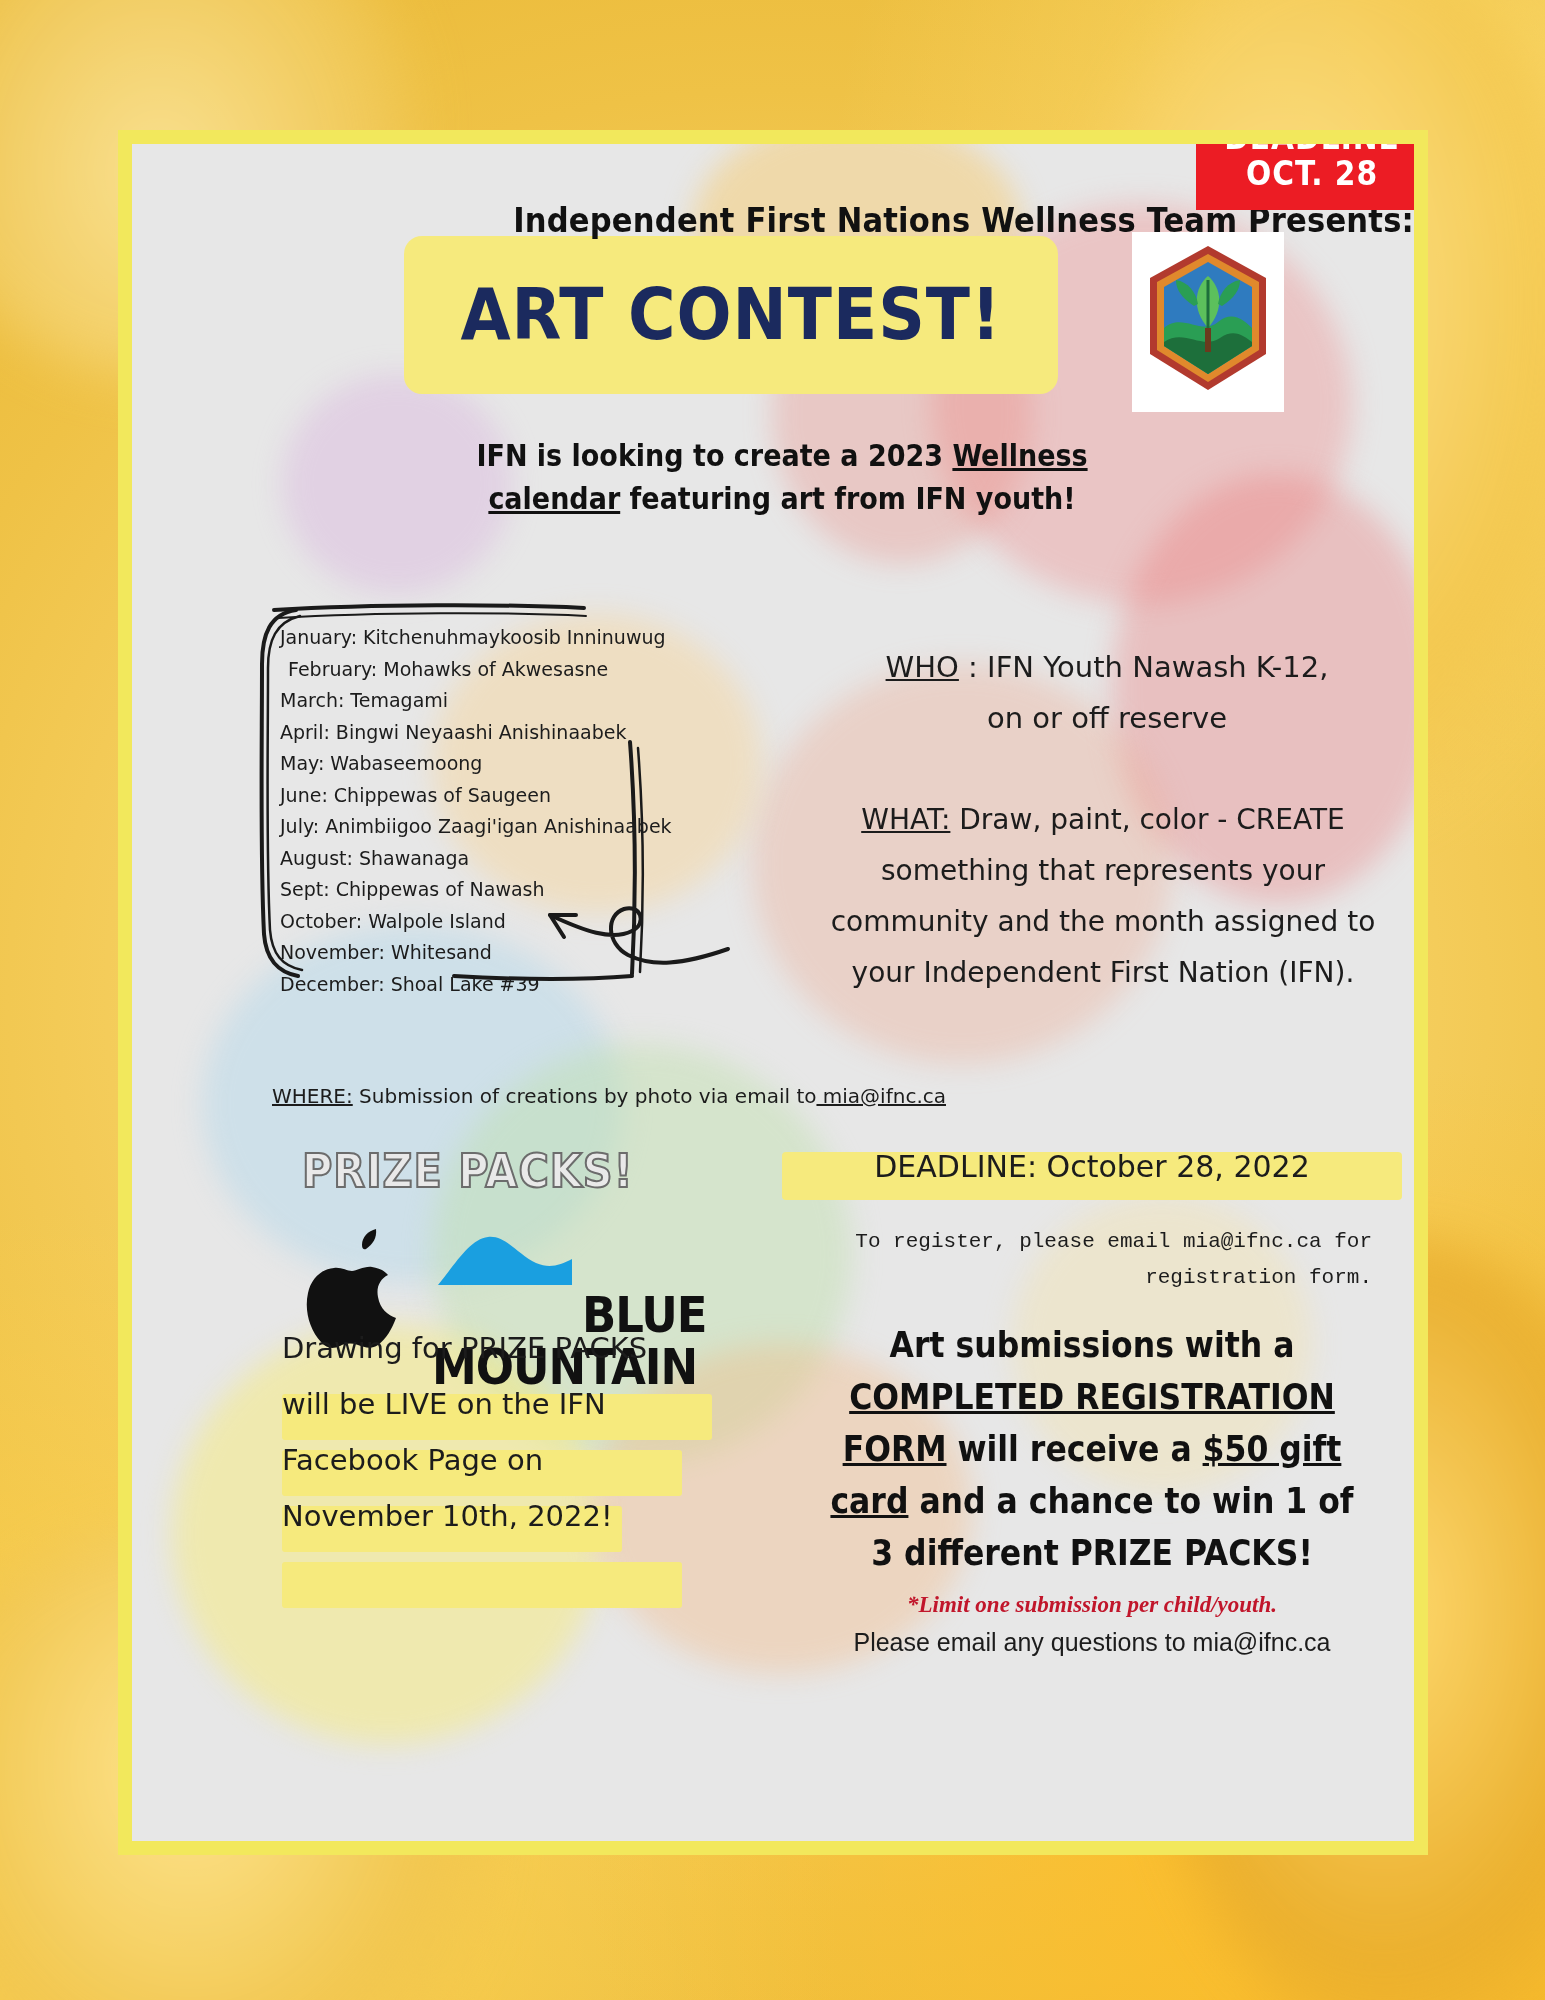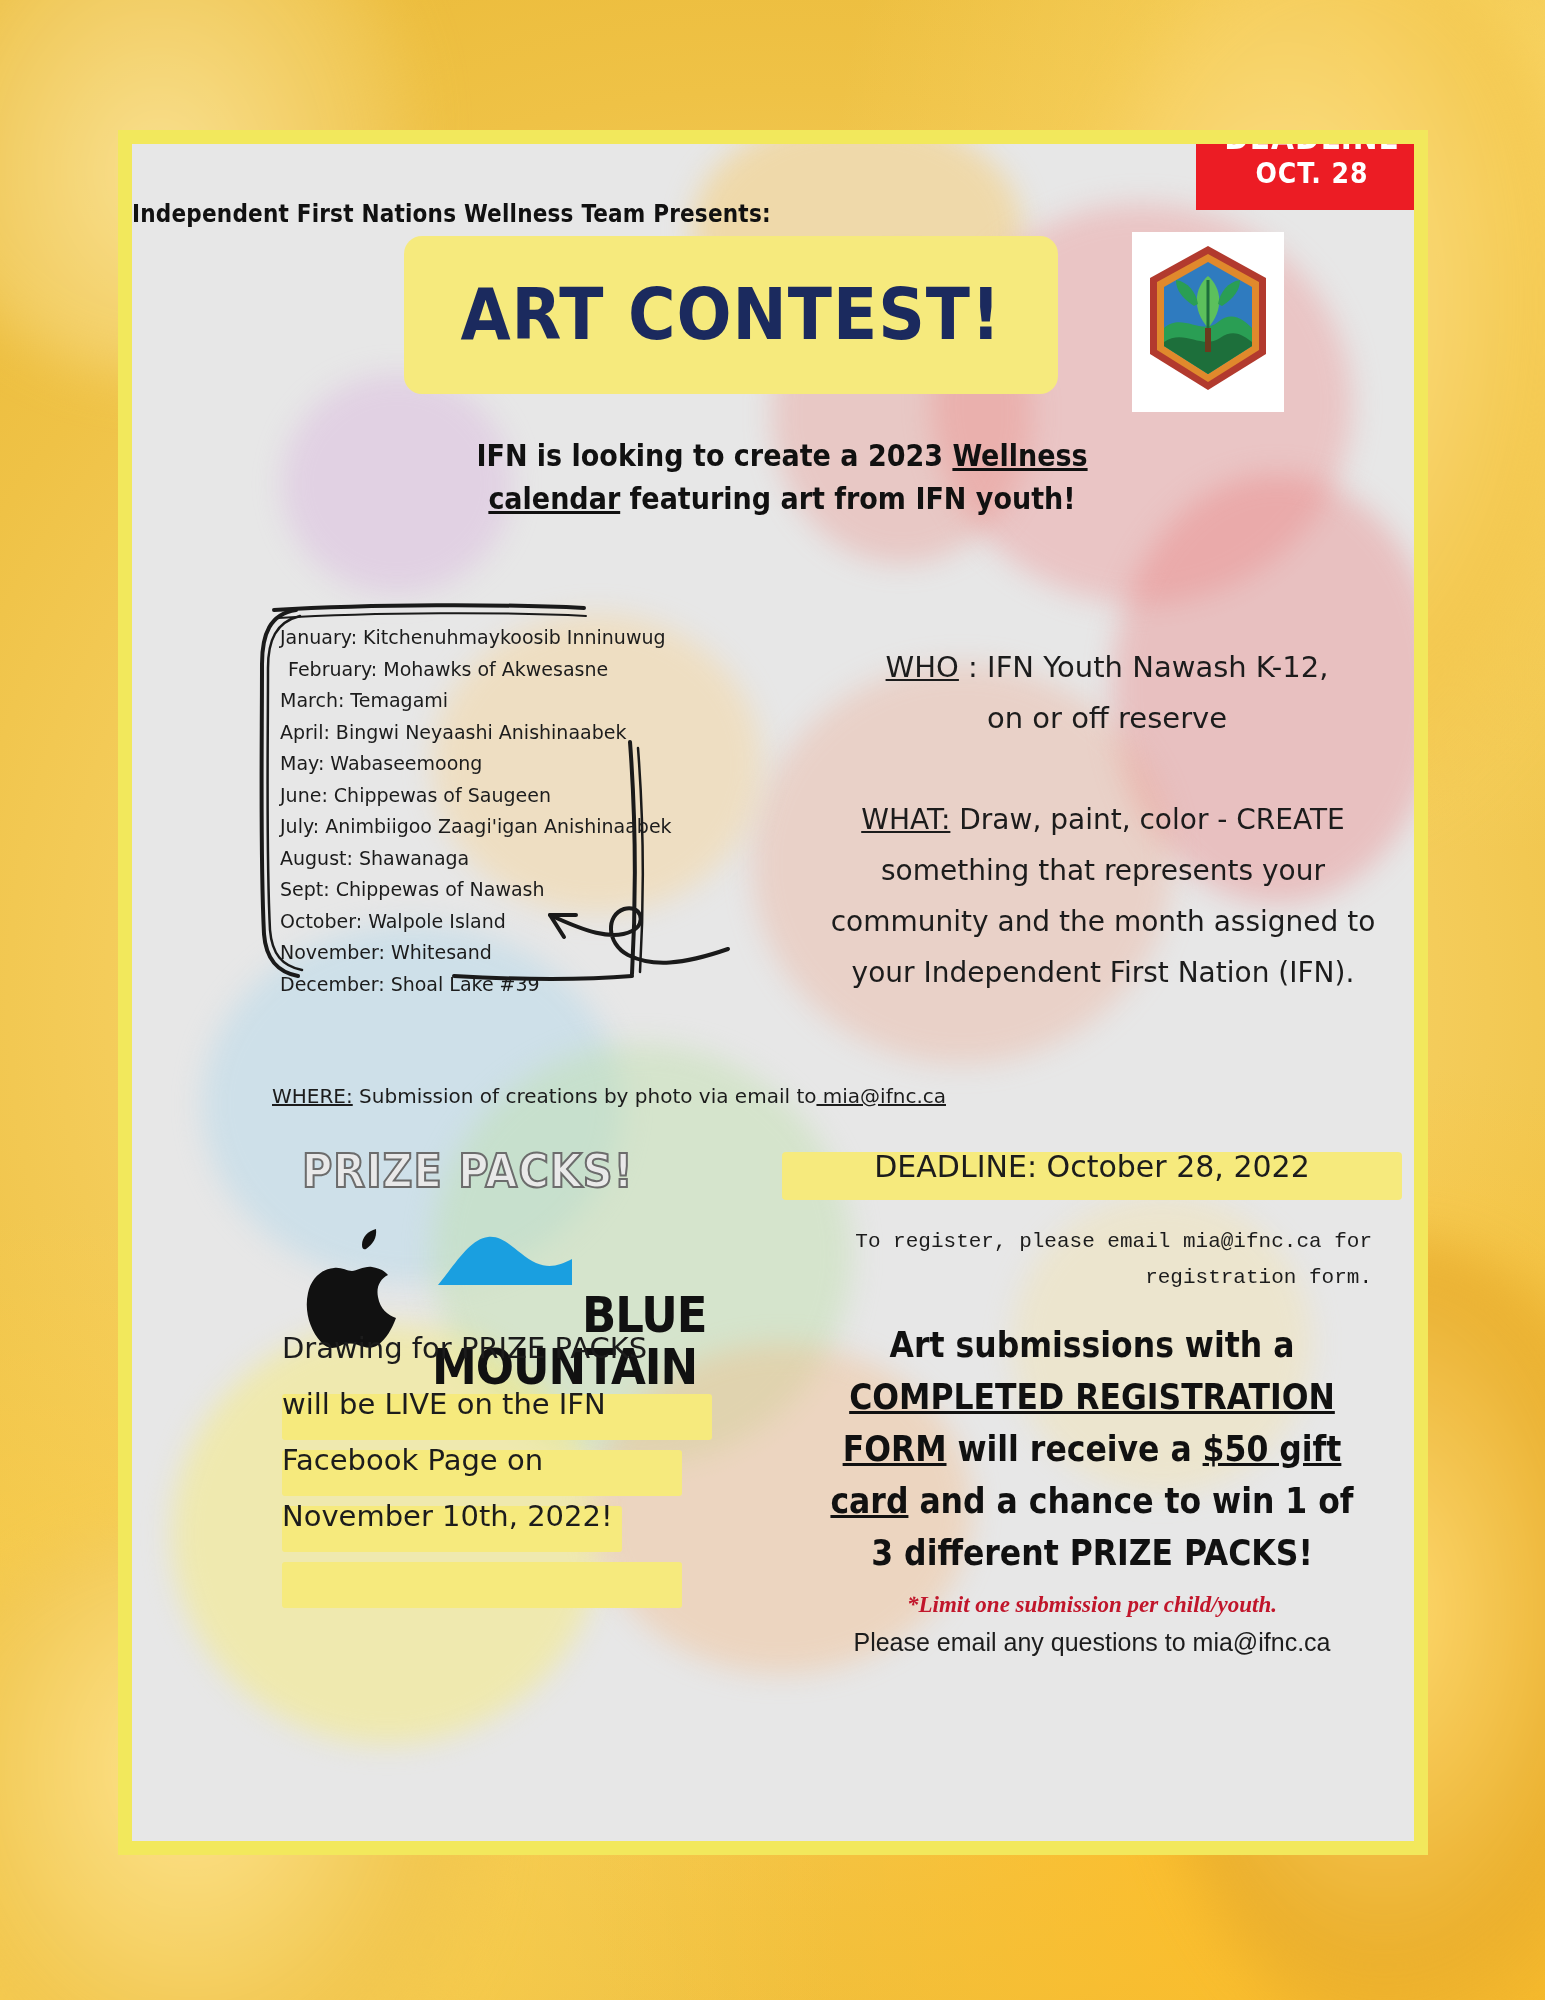--- a/index.html
+++ b/index.html
@@ -91,30 +91,30 @@
     height: 112px;
     background: #ec1c24;
     color: #ffffff;
     z-index: 9;
     text-align: center;
     font-family: "DejaVu Sans Condensed", "Liberation Sans Narrow", "Liberation Sans", sans-serif;
     font-weight: bold;
     letter-spacing: 1px;
   }
   #deadline-badge .dl1 { font-size: 33px; line-height: 36px; padding-top: 22px; }
-  #deadline-badge .dl2 { font-size: 28px; line-height: 36px; }
+  #deadline-badge .dl2 { font-size: 33px; line-height: 36px; }
 
   
   #presents {
     position: absolute;
     left: 0; top: 56px; width: 1282px;
-    text-align: left;
-    font-family: "DejaVu Sans Condensed", "Liberation Sans Narrow", "Liberation Sans", sans-serif;
-    font-weight: bold;
-    font-size: 24px;
+    text-align: right;
+    font-family: "DejaVu Sans Condensed", "Liberation Sans Narrow", "Liberation Sans", sans-serif;
+    font-weight: bold;
+    font-size: 34px;
     color: #111111;
     letter-spacing: .2px;
     z-index: 6;
   }
 
   #ifn-logo {
     position: absolute;
     left: 120px; top: 90px;
     width: 110px; height: 200px;
     z-index: 6;

